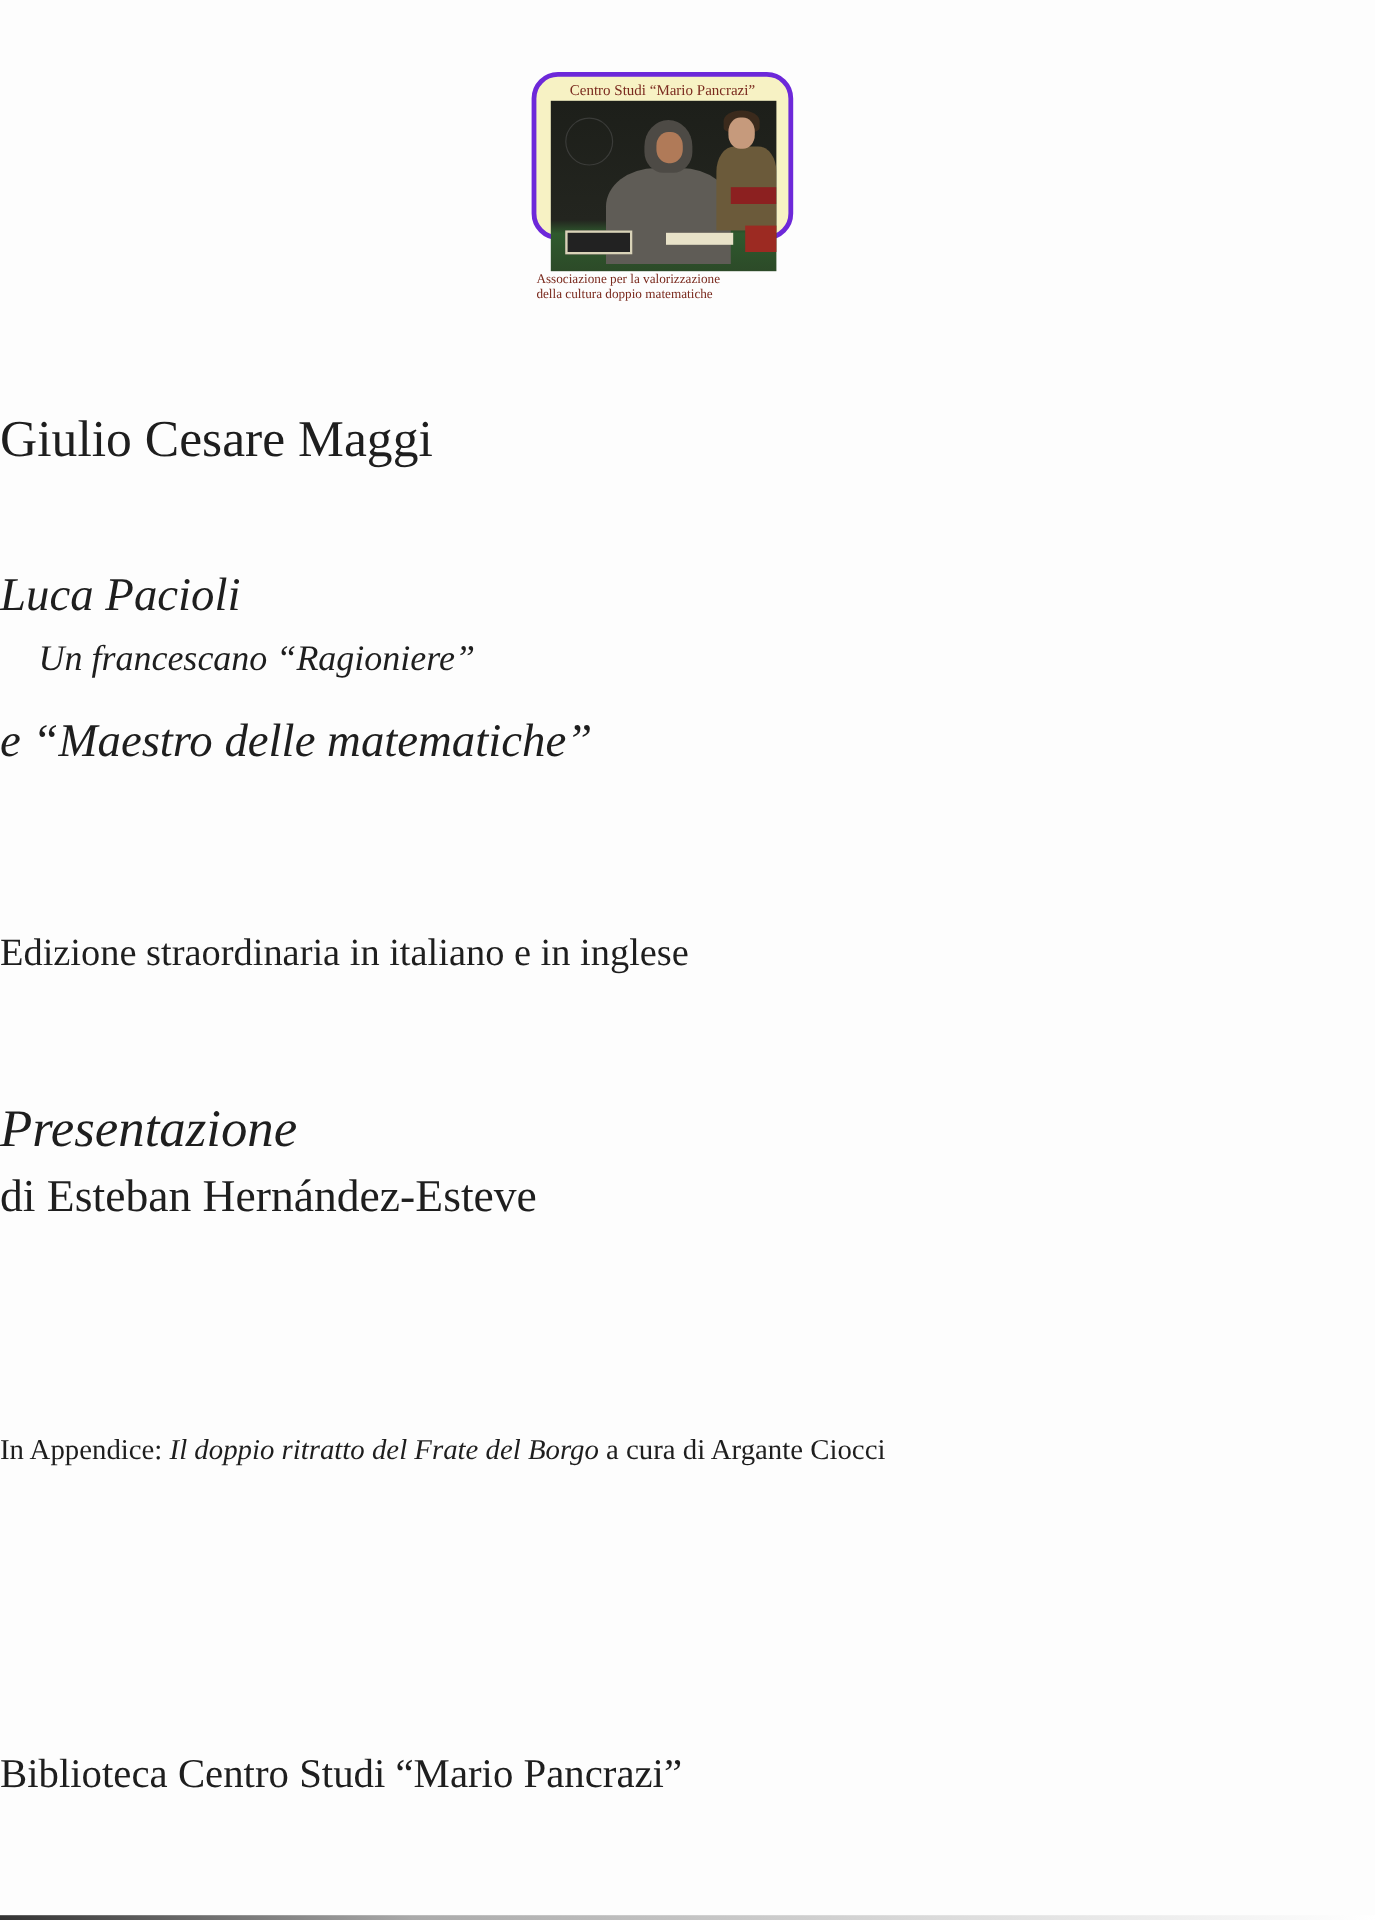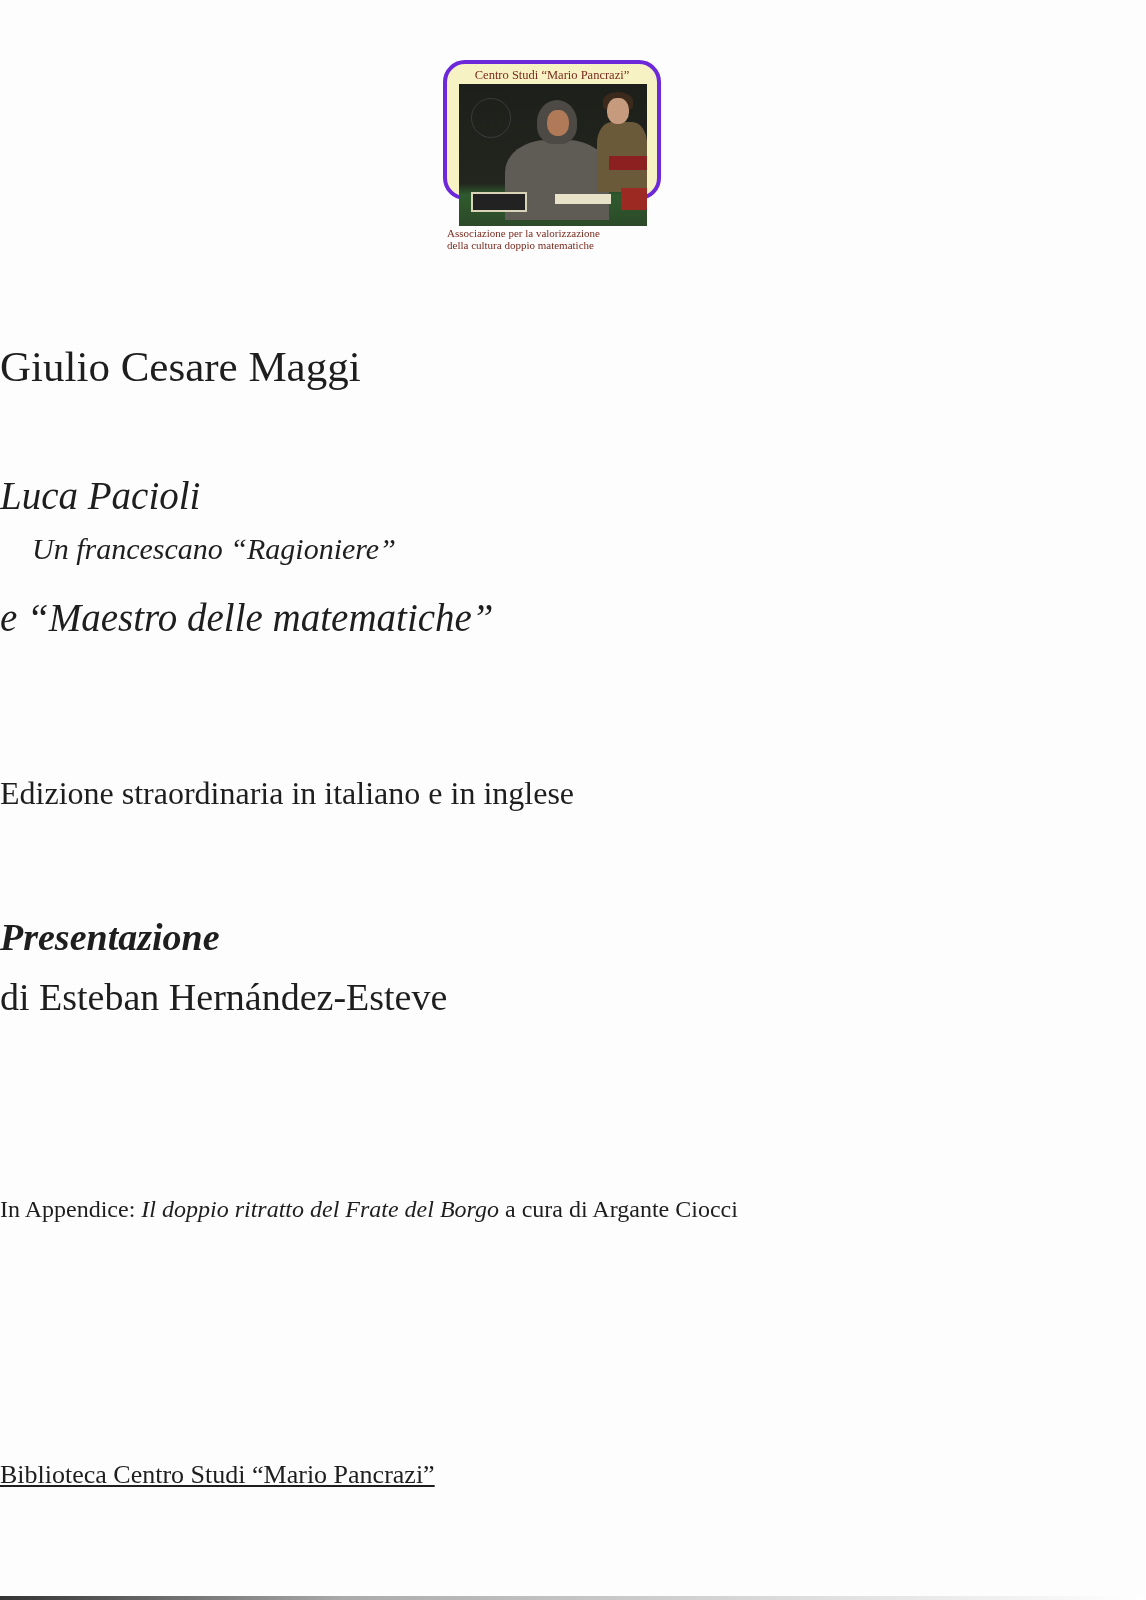--- a/index.html
+++ b/index.html
@@ -34,24 +34,24 @@
   .logo-bottom {
     position:absolute; left:0; right:0; top:163px; text-align:left;
     font-size:11px; line-height:12px; color:#7a2a1e;
   }
   .t { position:absolute; left:0; right:0; text-align:left; white-space:nowrap; }
   .author { top:342px; font-size:43px; }
   .title1 { top:473px; font-size:39px; font-style:italic; }
   .title2 { top:532px; font-size:30px; font-style:italic;margin-left:32px; }
   .title3 { top:595px; font-size:39px; font-style:italic; }
   .edition { top:775px; font-size:32px; }
-  .pres1 { top:915px; font-size:38px; font-style:italic;font-weight:bold; }
+  .pres1 { top:915px; font-size:44px; font-style:italic; }
   .pres2 { top:975px; font-size:38px; }
   .appendix { top:1196px; font-size:24px; }
-  .publisher { top:1460px; font-size:26px;text-decoration:underline; }
+  .publisher { top:1460px; font-size:34px; }
   .edge { position:absolute; left:0; right:0; bottom:0; height:4px; background:linear-gradient(90deg,#333,#aaa 30%,#ddd 70%,#fff); }
 </style>
 </head>
 <body>
 
 <div class="logo">
   <div class="logo-top">Centro Studi “Mario Pancrazi”</div>
   <div class="logo-img">
     <div class="dodeca"></div>
     <div class="friar-body"></div>

